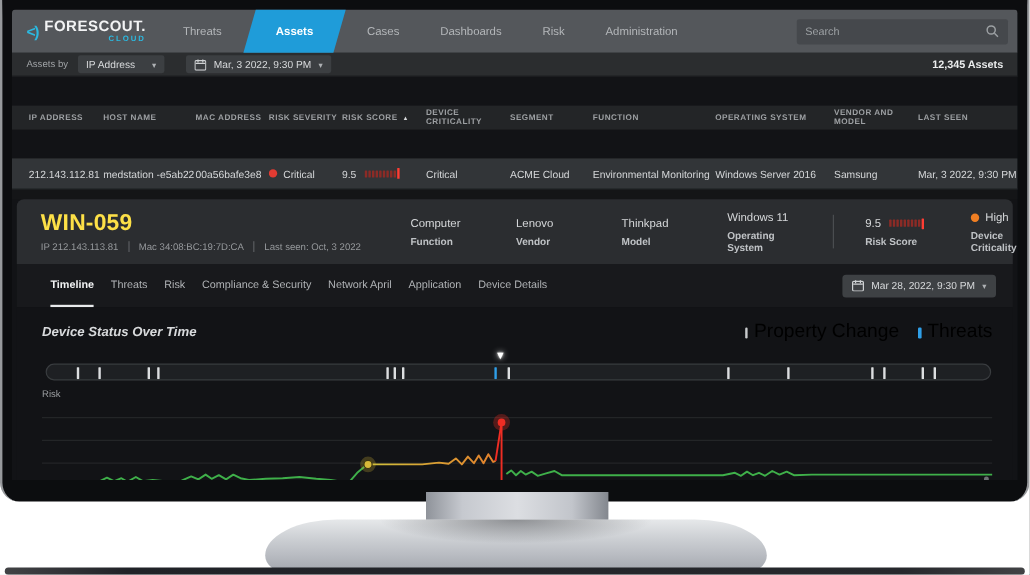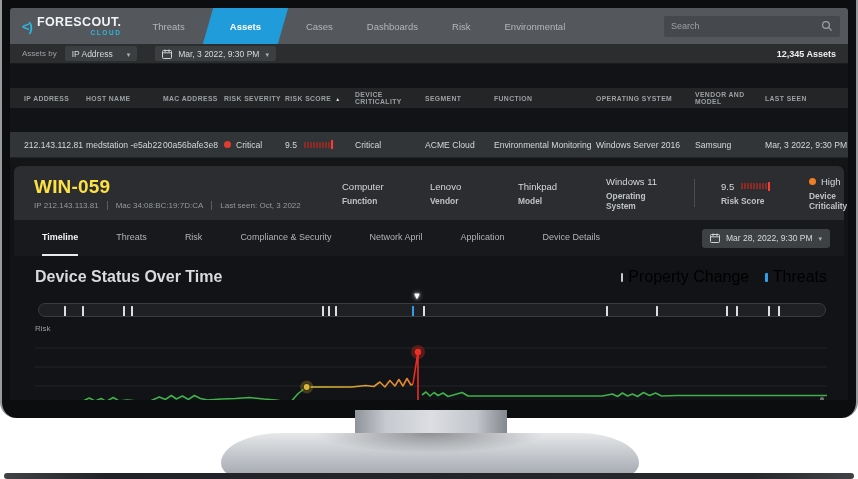--- a/index.html
+++ b/index.html
@@ -72,29 +72,29 @@
   .dp-sub span { color:#96999c; font-size:8px; padding:0 8px; border-left:1px solid #5a5d60; }
   .dp-sub span:first-child { border-left:none; padding-left:0; }
   .dp-props { display:flex; align-items:center; gap:26px; margin-left:8px; }
   .prop { display:flex; flex-direction:column; gap:4px; min-width:62px; }
   .prop-value { color:#d6d8da; font-size:9.5px; display:flex; align-items:center; gap:5px; }
   .prop-label { color:#bfc2c5; font-size:8.4px; font-weight:bold; }
   .prop-divider { width:1px; height:28px; background:#4a4d50; }
 
   
   .tabsrow { height:36px; flex:0 0 36px; background:#18191c; margin:0 4px; display:flex; align-items:center; padding:0 14px 0 28px; }
-  .tabs { display:flex; gap:38px; align-items:center; height:100%; }
+  .tabs { display:flex; gap:14px; align-items:center; height:100%; }
   .tab { color:#b0b3b6; font-size:9px; cursor:pointer; height:100%; display:flex; align-items:center; border-bottom:2px solid transparent; }
   .tab.active { color:#f2f3f4; border-bottom-color:#e8eaec; font-weight:bold; }
   .tab-date { margin-left:auto; background:#3e4144; border-radius:3px; height:19px; display:flex; align-items:center; gap:6px; padding:0 8px; color:#d7d9db; font-size:8.5px; cursor:pointer; }
 
   
   .status { flex:1; background:#121316; margin:0 4px; position:relative; }
   .status-head { display:flex; justify-content:space-between; align-items:center; padding:12px 17px 4px 21px; }
-  .status-title { color:#d8dadc; font-size:16px; font-weight:bold; }
+  .status-title { color:#d8dadc; font-size:11px; font-weight:bold;font-style:italic; }
   .legend { display:flex; gap:16px; align-items:center; }
   .legend-item { display:flex; align-items:center; gap:5px; cursor:pointer; }
   .legend-mark { width:2.5px; height:9px; border-radius:1px; }
 
   .tl-wrap { margin:2px 18px 0 24px; position:relative; }
   .tl-markerrow { height:11px; position:relative; }
   .tl-marker { position:absolute; top:-1px; transform:translateX(-50%); color:#ffffff; font-size:9px; line-height:10px;
     text-shadow:0 0 5px rgba(255,255,255,.95), 0 0 2px #fff; cursor:pointer; }
   .tl-bar { position:relative; height:14px; background:#1e2023; border:1px solid #393c3f; border-radius:7px; overflow:hidden; }
   .tick { position:absolute; top:2px; width:2px; height:10px; background:#dcdee0; border-radius:.5px; cursor:pointer; }
@@ -133,21 +133,21 @@
             <div class="nav-item">
               <span class="nav-label">Cases</span>
             </div>
             <div class="nav-item">
               <span class="nav-label">Dashboards</span>
             </div>
             <div class="nav-item">
               <span class="nav-label">Risk</span>
             </div>
             <div class="nav-item">
-              <span class="nav-label">Environmental</span>
+              <span class="nav-label">Administration</span>
             </div>
           </div>
         <div class="nav-spacer"></div>
         <div class="search-box">
           <input type="text" placeholder="Search" style="">
           <svg width="12" height="12" viewBox="0 0 12 12">
             <circle cx="5" cy="5" r="3.4" fill="none" stroke="#9da1a4" stroke-width="1.2"></circle>
             <line x1="7.7" y1="7.7" x2="10.6" y2="10.6" stroke="#9da1a4" stroke-width="1.2"></line>
           </svg>
         </div>

